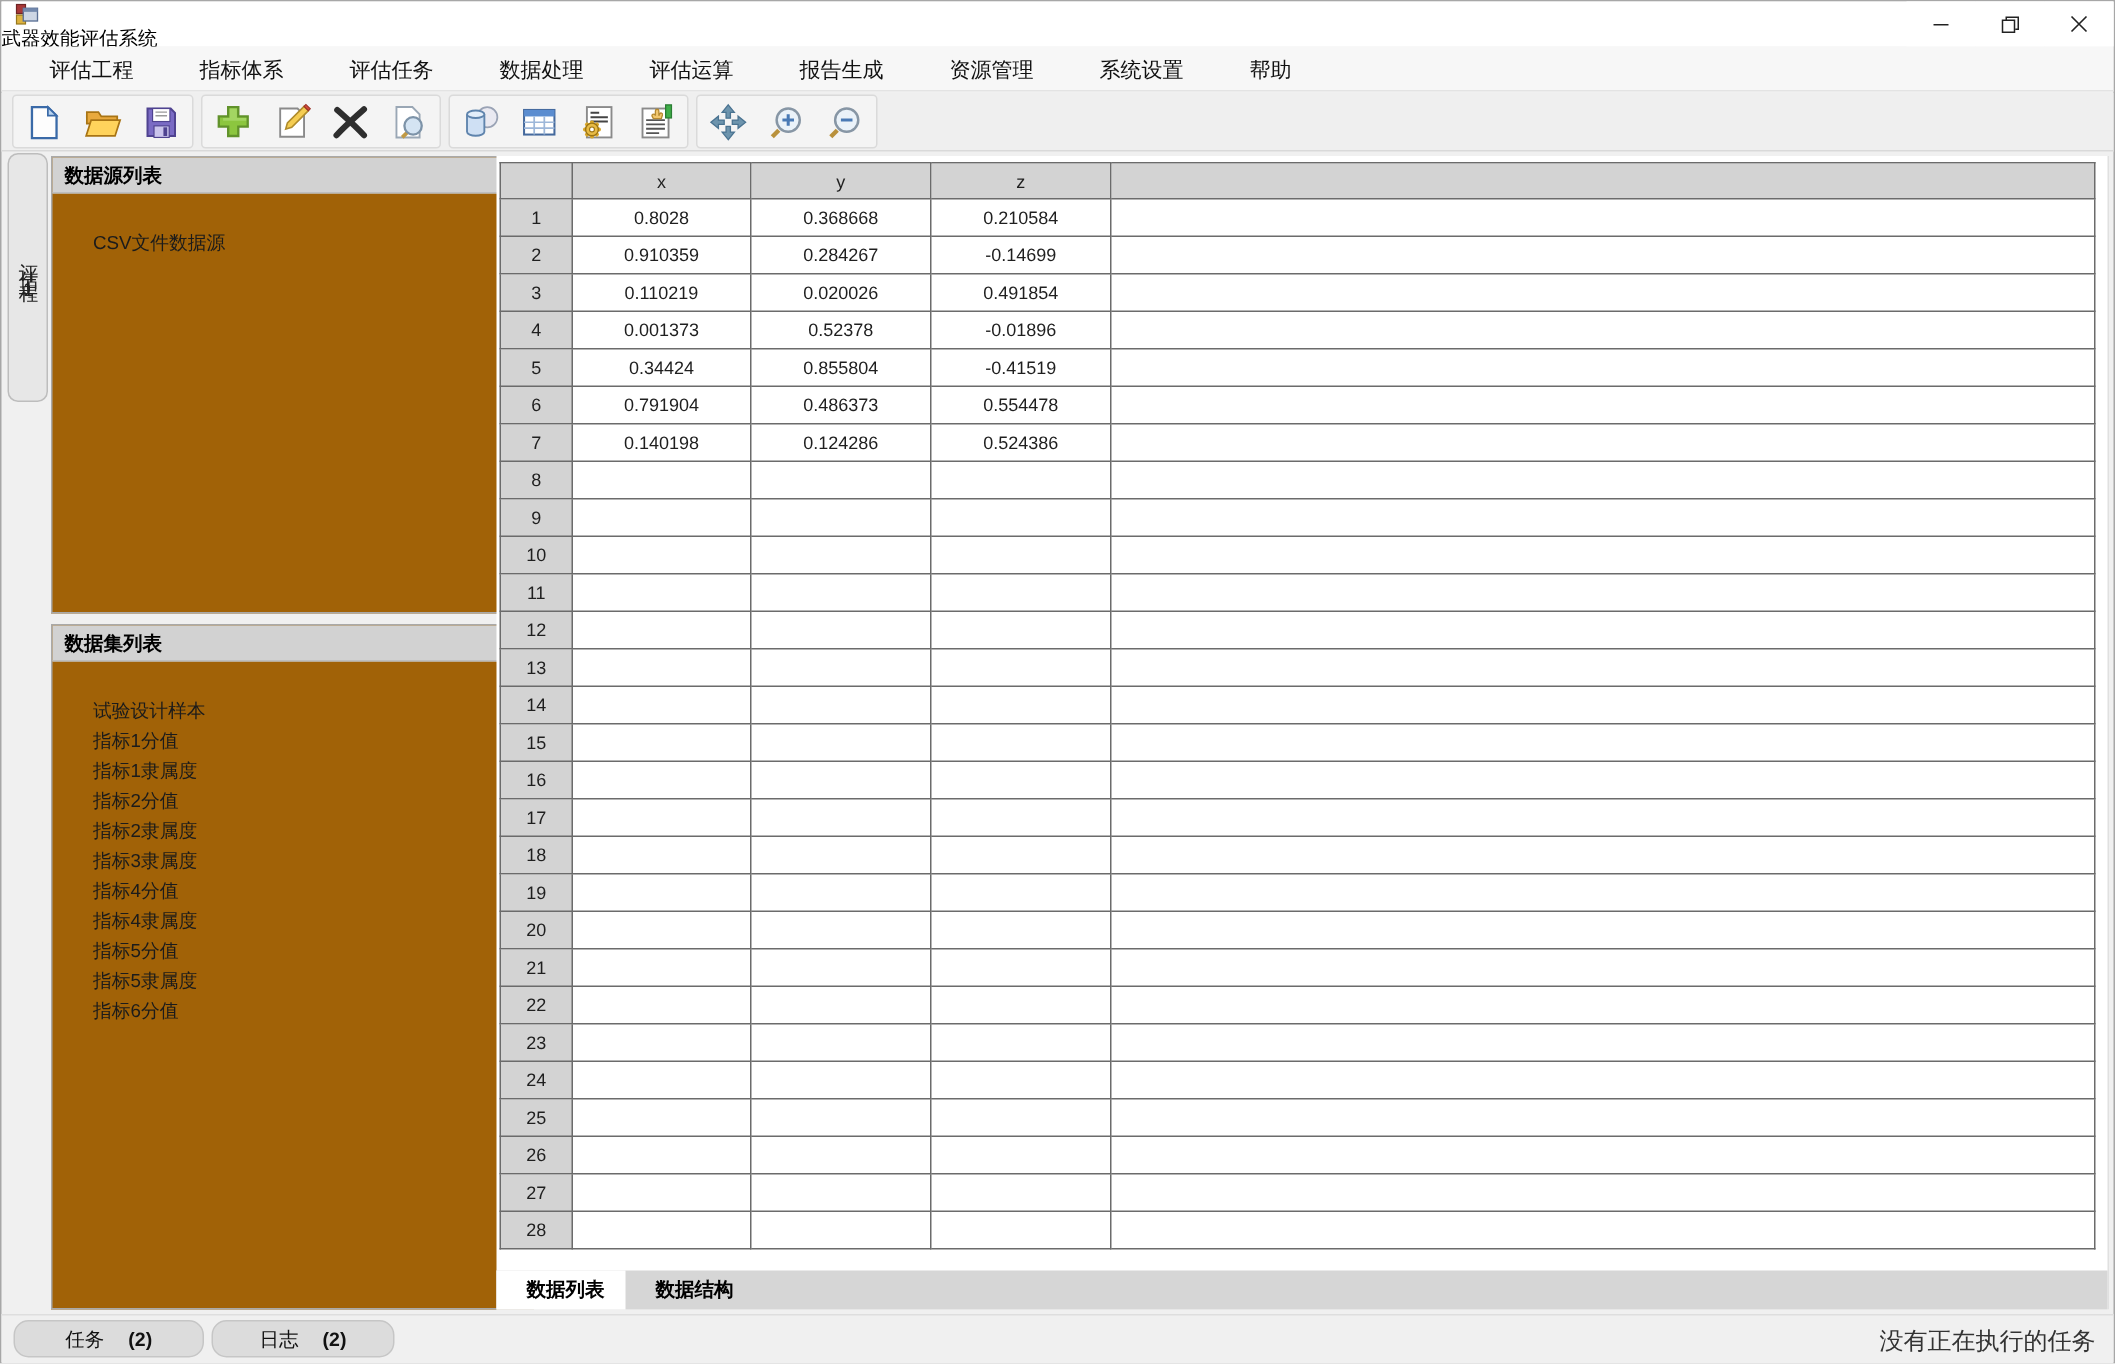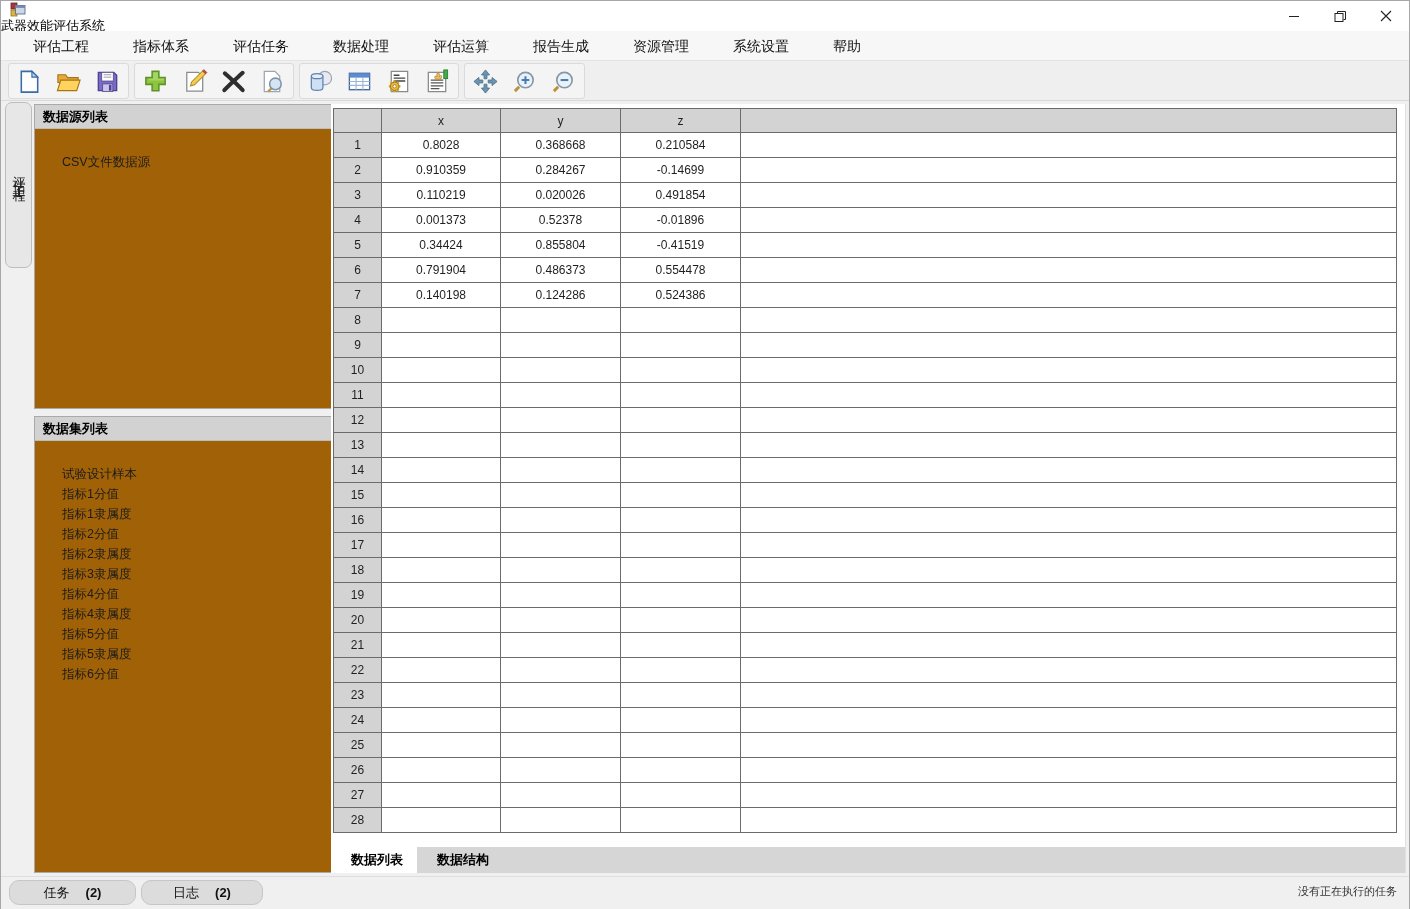--- a/index.html
+++ b/index.html
@@ -50,21 +50,21 @@
   .tabstrip { position:absolute; left:0; right:0; bottom:0; height:26px; background:#d6d6d6; display:flex; }
   .btab { min-width:86px; padding:0 14px; height:26px; line-height:26px; text-align:right; font-size:13px; font-weight:700; color:#000; cursor:pointer; }
   .btab.active { background:#fff; }
 
   
   .footer { position:absolute; left:0; right:0; top:875px; height:33px; background:#f0f0f0; border-top:1px solid #dedede; }
   .footer-btn { position:absolute; top:3px; height:25px; background:#dcdcdc; border:1px solid #c6c6c6; border-radius:10px; font-size:13px; color:#111; display:flex; align-items:center; justify-content:center; gap:16px; cursor:pointer; font-family:inherit; }
   #tasks-btn { left:8px; width:127px; }
   #logs-btn  { left:140px; width:122px; }
   .footer-btn .cnt { font-weight:700; }
-  .status-text { position:absolute; right:12px; top:7px; font-size:11px; color:#333; }
+  .status-text { position:absolute; right:12px; top:7px; font-size:16px; color:#333; }
 </style>
 </head>
 <body>
 
 <div id="window">
 
   <div class="titlebar">
     <svg class="app-icon" viewBox="0 0 16 16">
       <rect x="1" y="2" width="6" height="6" fill="#a83838" stroke="#6f2424" stroke-width="0.8"></rect>
       <rect x="1" y="9" width="6" height="6" fill="#ddb23f" stroke="#97781f" stroke-width="0.8"></rect>

